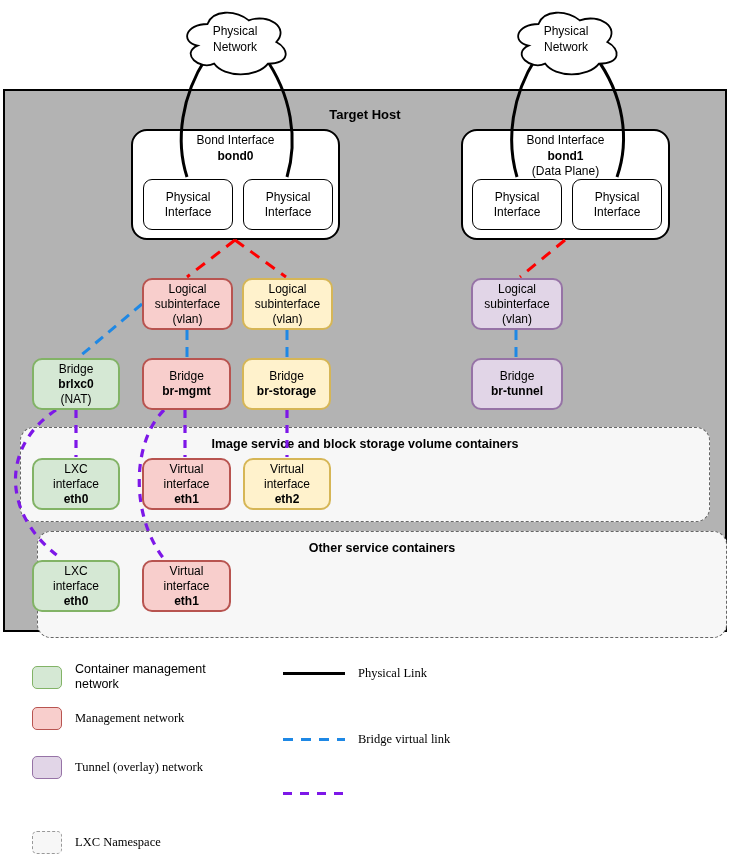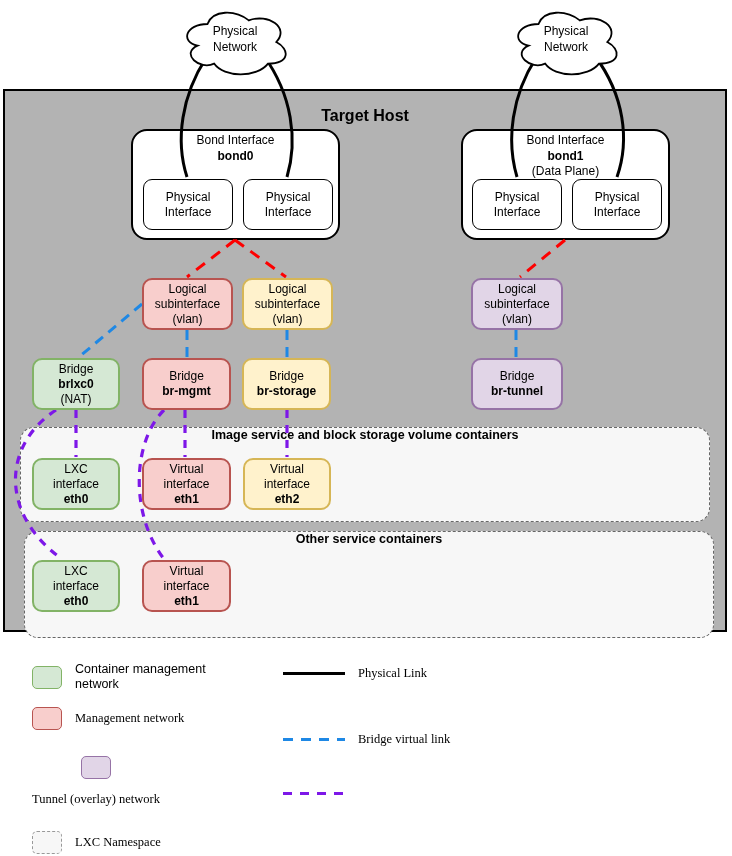--- a/index.html
+++ b/index.html
@@ -3,26 +3,26 @@
 <meta charset="utf-8">
 <style>
   html,body{margin:0;padding:0;background:#fff;}
   .page{position:relative;width:732px;height:856px;background:#fff;overflow:hidden;
         font-family:"Liberation Sans","DejaVu Sans",sans-serif;color:#000;}
 
   
   .host{position:absolute;left:3px;top:89px;width:724px;height:543px;background:#b3b3b3;
         border:2.5px solid #000;box-sizing:border-box;z-index:1;}
   .host-title{position:absolute;top:16px;left:0;right:0;text-align:center;
-        font-weight:bold;font-size:16px;}
+        font-weight:bold;font-size:13px;}
   .lxc-box{position:absolute;background:#f7f7f7;border:1.6px dashed #666;border-radius:14px;
         box-sizing:border-box;z-index:2;}
   .c1{left:20px;top:427px;width:690px;height:95px;}
-  .c2{left:24px;top:531px;width:690px;height:107px;}
-  .ct{margin-top:0;text-align:center;font-weight:bold;font-size:12.5px;}
+  .c2{left:37px;top:531px;width:690px;height:107px;}
+  .ct{margin-top:9px;text-align:center;font-weight:bold;font-size:12.5px;}
   .bond-box{position:absolute;background:#fff;border:2.5px solid #000;border-radius:16px;
         box-sizing:border-box;z-index:3;}
   .wires{position:absolute;left:0;top:0;width:732px;height:856px;z-index:4;pointer-events:none;}
 
   
   .node{position:absolute;border:2px solid;border-radius:10px;box-sizing:border-box;
         display:flex;flex-direction:column;justify-content:center;align-items:center;
         font-size:12px;line-height:15px;text-align:center;z-index:5;}
   .node .b{font-weight:bold;}
   .green{background:#d5e8d4;border-color:#82b366;}
@@ -190,21 +190,21 @@
   </div>
 
   <div class="lrow" style="left:32px;top:662px;">
     <div class="swatch" style="background:#d5e8d4;border-color:#82b366;"></div>
     <span class="lbl lbl-wrap">Container management network</span>
   </div>
   <div class="lrow" style="left:32px;top:707px;">
     <div class="swatch" style="background:#f8cecc;border-color:#b85450;"></div>
     <span class="lbl lbl-nowrap">Management network</span>
   </div>
-  <div class="lrow" style="left:32px;top:756px;flex-direction:column;">
+  <div class="lrow" style="left:32px;top:756px;">
     <div class="swatch" style="background:#e1d5e7;border-color:#9673a6;"></div>
     <span class="lbl lbl-nowrap">Tunnel (overlay) network</span>
   </div>
   <div class="lrow" style="left:32px;top:831px;">
     <div class="swatch sw-dashed"></div>
     <span class="lbl lbl-nowrap">LXC Namespace</span>
   </div>
 
   <div class="lrow" style="left:283px;top:666px;">
     <div class="legline ls-solid"></div>

